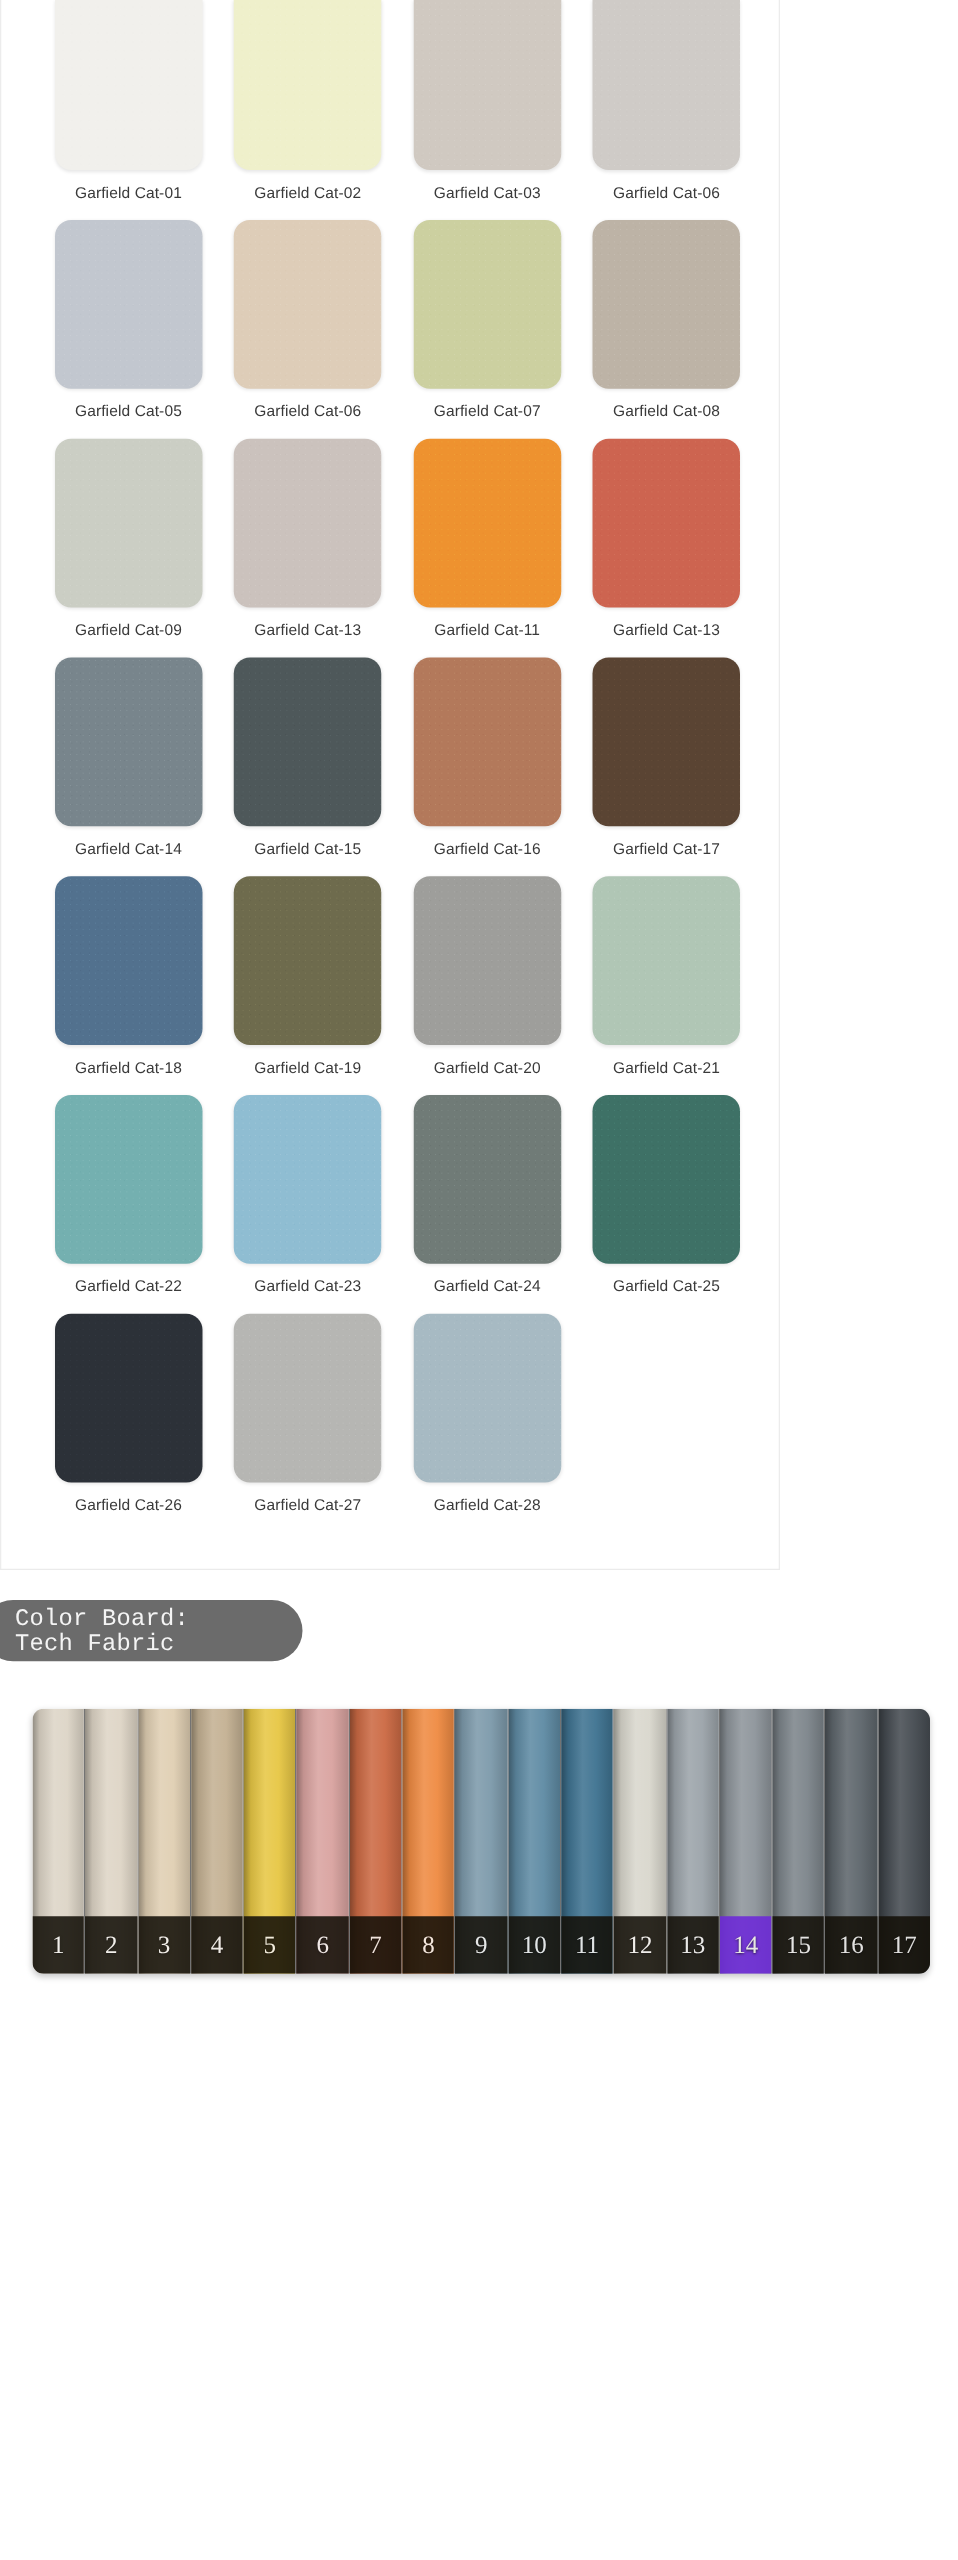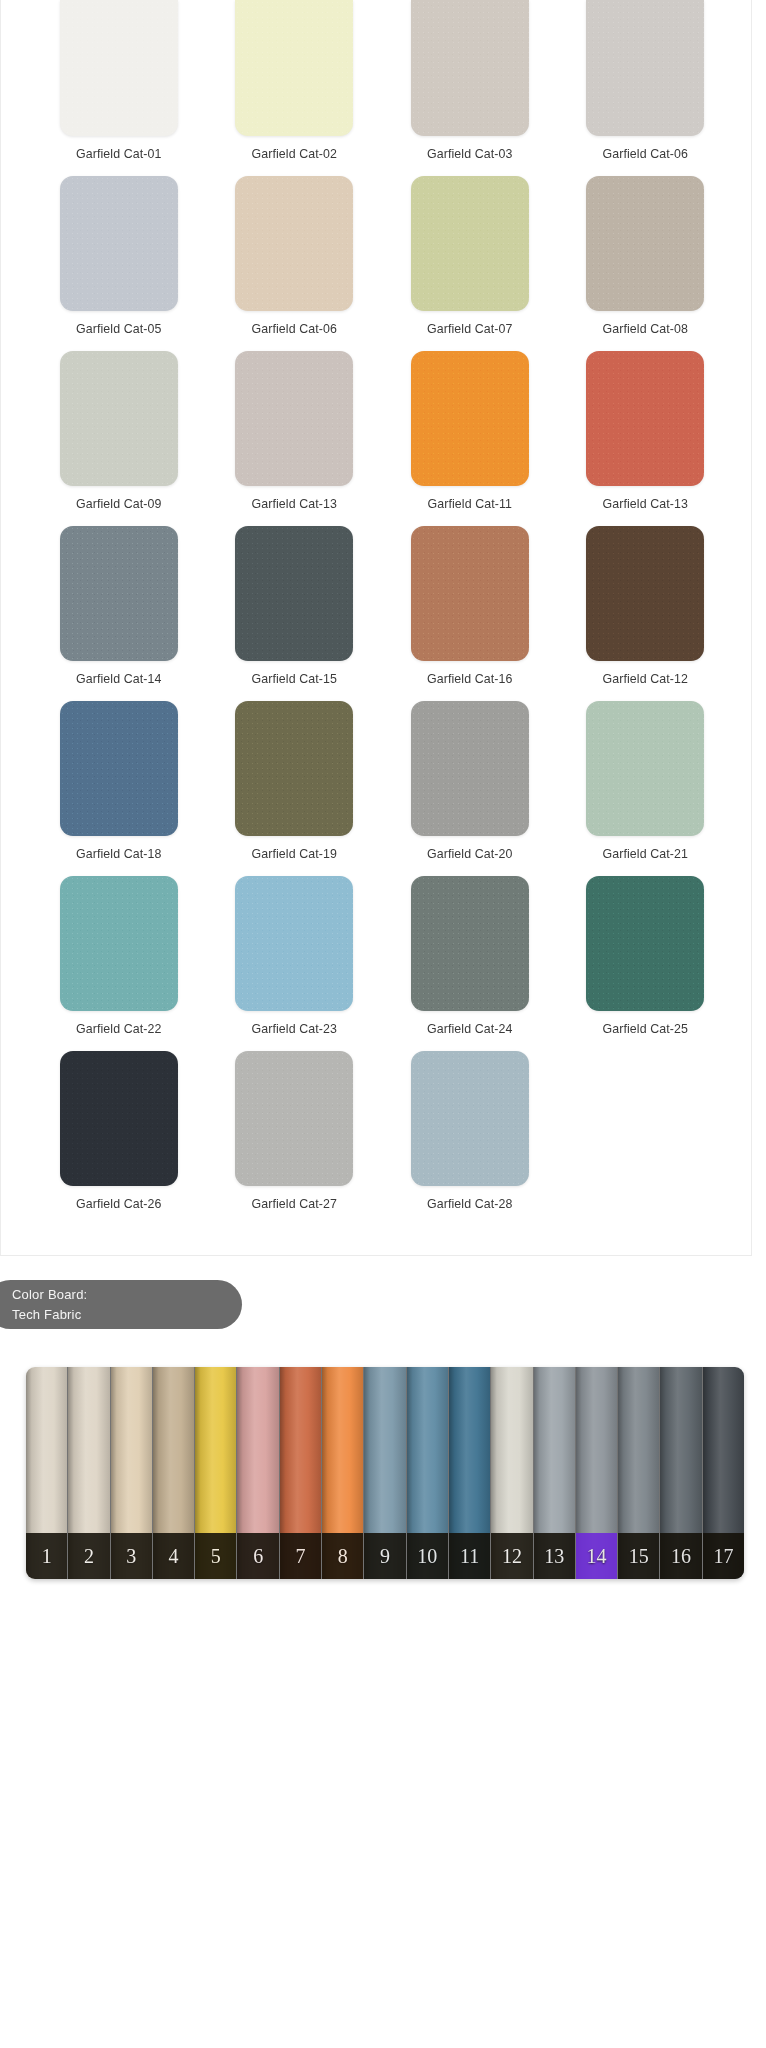--- a/index.html
+++ b/index.html
@@ -11,21 +11,21 @@
     width: 766px;
     min-height: 2048px;
     font-family: "Liberation Sans", sans-serif;
     position: relative;
     overflow-x: hidden;
   }
 
   
   #swatch-card {
     position: relative;
-    width: 752px;
+    width: 624px;
     box-sizing: border-box;
     border-left: 1px solid #ececec;
     border-right: 1px solid #ececec;
     border-bottom: 1px solid #ebebeb;
     padding: 0 0 38px 12px;
     background: #ffffff;
   }
 
   .swatch-grid {
     display: grid;
@@ -93,25 +93,26 @@
     background: #6b6b6b;
     border-radius: 26px;
     display: flex;
     flex-direction: column;
     justify-content: center;
     padding-left: 26px;
     box-sizing: border-box;
   }
   .banner-line {
     color: #f4f4f4;
-    font-size: 13px;
+    font-size: 19px;
     line-height: 20px;
     font-weight: 400;
     letter-spacing: 0.2px;
     white-space: nowrap;
+    font-family: Liberation Mono, monospace;
   }
 
   
   #fabric-strip-wrap {
     margin: 38px 0 0 0;
     padding: 0 22px 0 26px;
     box-sizing: border-box;
   }
   #fabric-strip {
     position: relative;
@@ -231,21 +232,21 @@
       <div class="swatch-tile" style="background-color: rgb(78, 88, 90);"></div>
       <div class="swatch-label">Garfield Cat-15</div>
     </div>
     <div class="swatch-cell">
       <div class="swatch-tile" style="background-color: rgb(179, 121, 91);"></div>
       <div class="swatch-label">Garfield Cat-16</div>
     </div>
 
     <div class="swatch-cell">
       <div class="swatch-tile" style="background-color: rgb(90, 68, 51);"></div>
-      <div class="swatch-label">Garfield Cat-12</div>
+      <div class="swatch-label">Garfield Cat-17</div>
     </div>
     <div class="swatch-cell">
       <div class="swatch-tile" style="background-color: rgb(82, 113, 142);"></div>
       <div class="swatch-label">Garfield Cat-18</div>
     </div>
     <div class="swatch-cell">
       <div class="swatch-tile" style="background-color: rgb(110, 107, 77);"></div>
       <div class="swatch-label">Garfield Cat-19</div>
     </div>
     <div class="swatch-cell">

